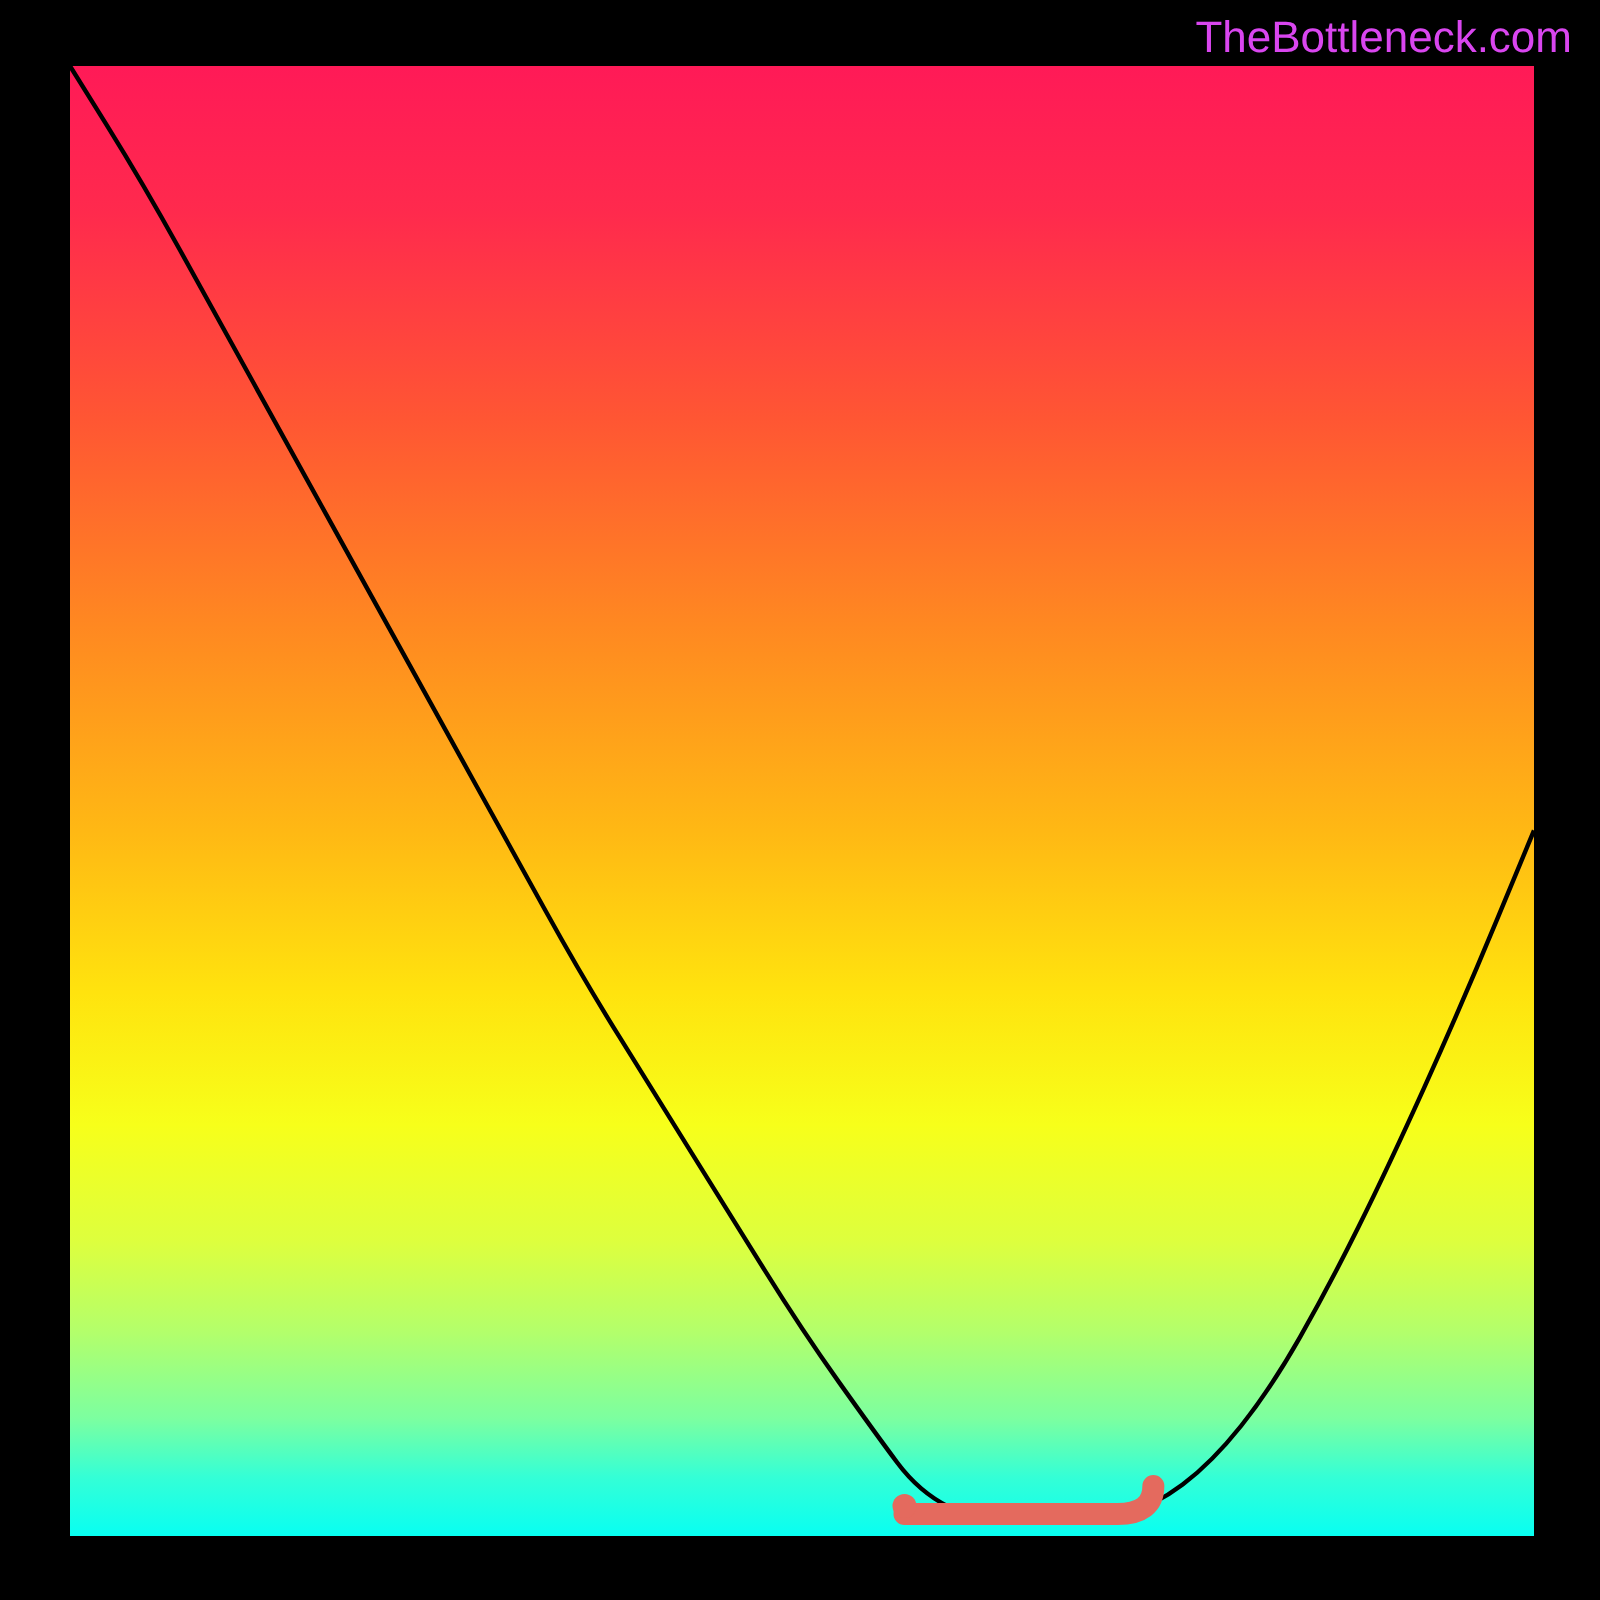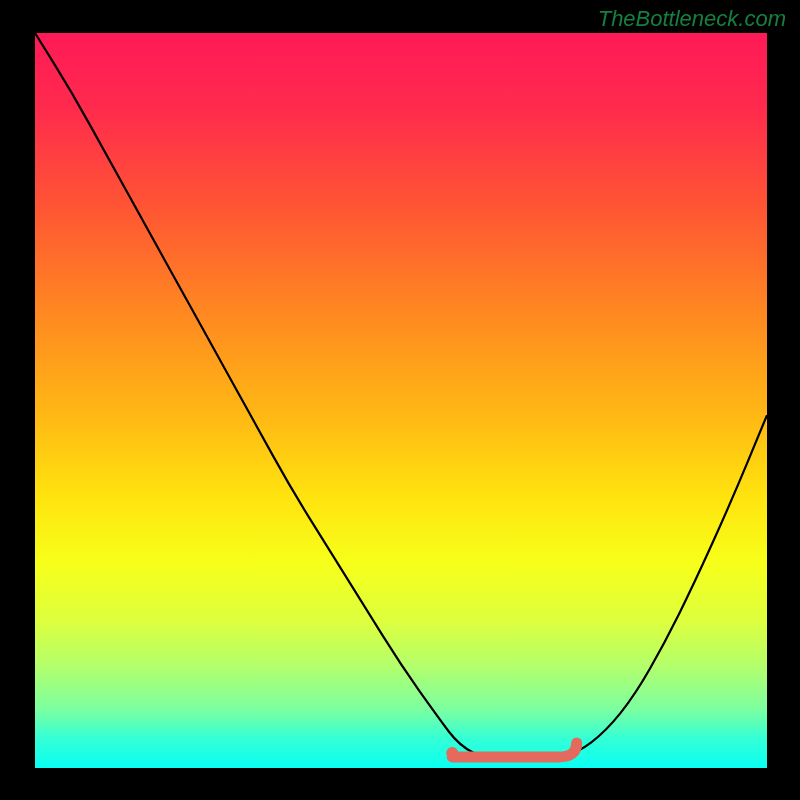--- a/index.html
+++ b/index.html
@@ -8,25 +8,24 @@
     height: 800px;
     background: #000;
     position: relative;
     font-family: Arial, sans-serif;
     overflow: hidden;
   }
   .watermark {
     position: absolute;
     top: 6px;
     right: 14px;
-    color: #15803d;
+    color: #d946ef;
     font-size: 22px;
     font-weight: 500;
     z-index: 10;
-    font-style: italic;
   }
   .plot-area {
     position: absolute;
     left: 35px;
     top: 33px;
     width: 732px;
     height: 735px;
     background: linear-gradient(
       to bottom,
       #ff1a57 0%,

